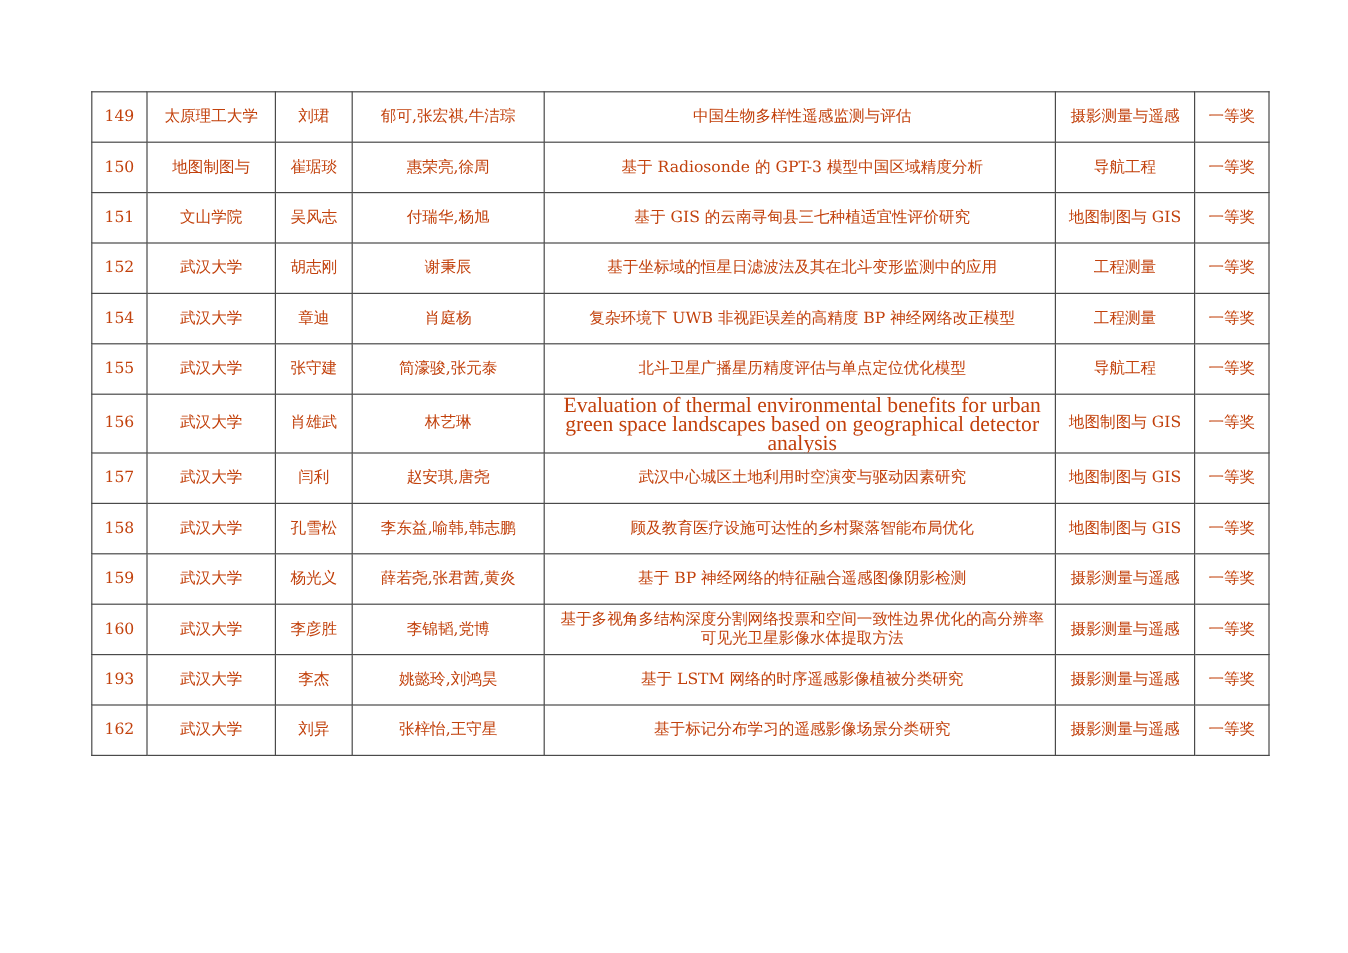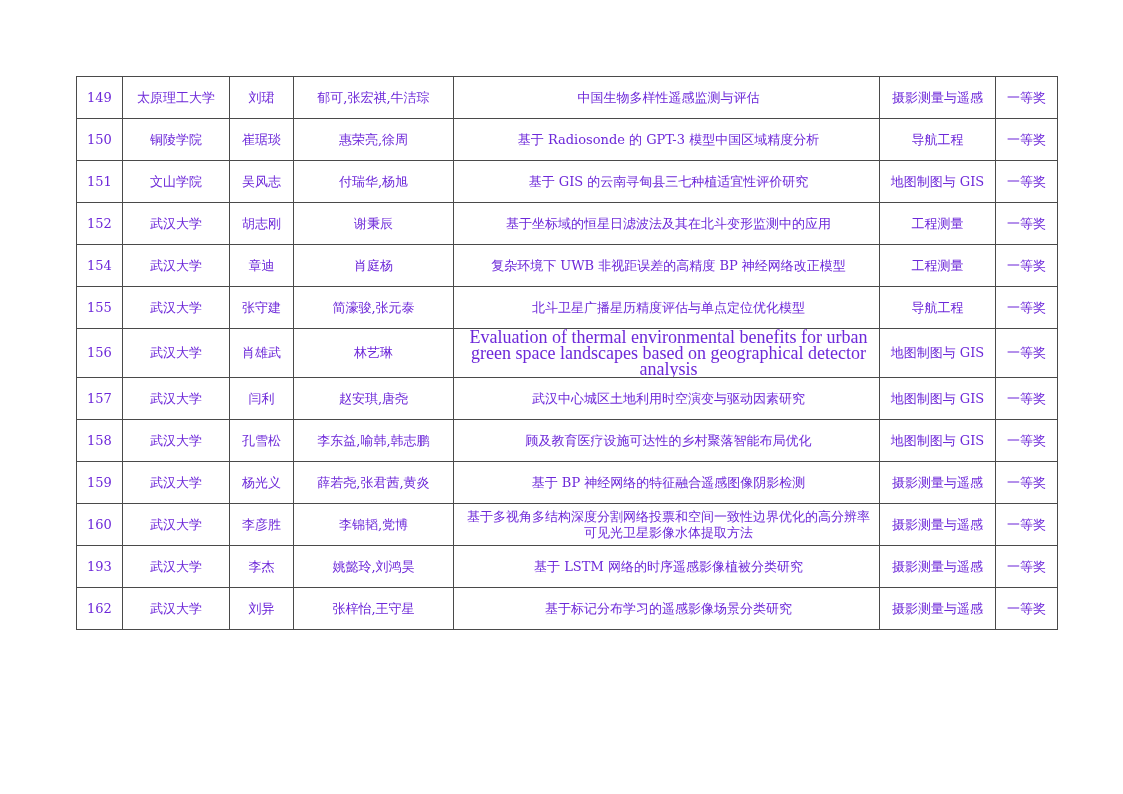--- a/index.html
+++ b/index.html
@@ -7,21 +7,21 @@
     .page {
       position: absolute; left: 0; top: 0; width: 1123px; height: 794px; background: #fff;
     }
     table.awards {
       position: absolute; left: 76px; top: 76px;
       border-collapse: collapse;
       table-layout: fixed;
       width: 981px;
       font-family: "DejaVu Serif", "Liberation Serif", serif;
       font-size: 13px;
-      color: #6d28d9;
+      color: #c2410c;
     }
     table.awards td {
       border: 1.3px solid #4a4a4a;
       height: 41px;
       padding: 0 4px;
       text-align: center;
       vertical-align: middle;
       line-height: 16px;
       overflow: hidden;
     }
@@ -55,21 +55,21 @@
           <td>149</td>
           <td>太原理工大学</td>
           <td>刘珺</td>
           <td>郁可,张宏祺,牛洁琮</td>
           <td class="title">中国生物多样性遥感监测与评估</td>
           <td>摄影测量与遥感</td>
           <td>一等奖</td>
         </tr>
         <tr>
           <td>150</td>
-          <td>铜陵学院</td>
+          <td>地图制图与</td>
           <td>崔琚琰</td>
           <td>惠荣亮,徐周</td>
           <td class="title">基于 Radiosonde 的 GPT-3 模型中国区域精度分析</td>
           <td>导航工程</td>
           <td>一等奖</td>
         </tr>
         <tr>
           <td>151</td>
           <td>文山学院</td>
           <td>吴风志</td>

